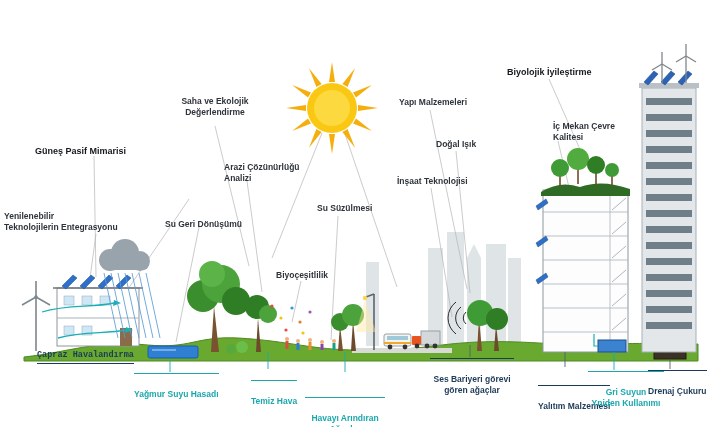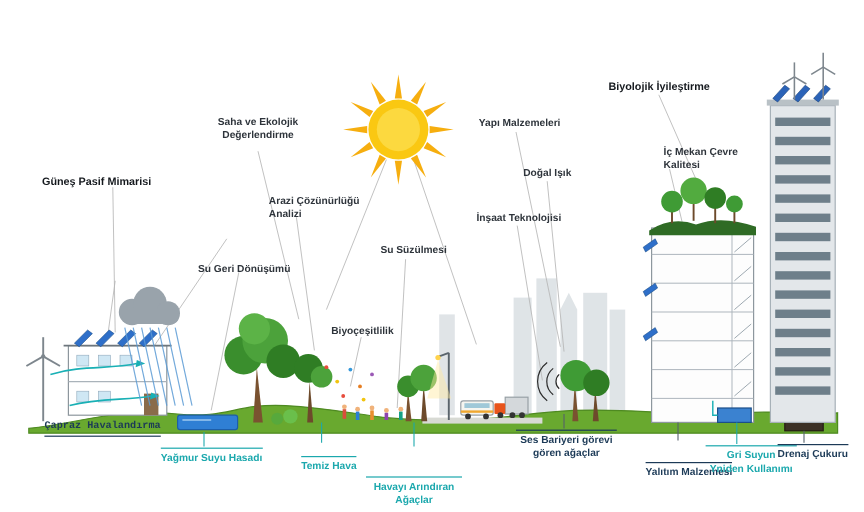--- a/index.html
+++ b/index.html
@@ -5,21 +5,21 @@
   html,body{margin:0;padding:0;background:#fff;}
   .stage{position:relative;width:720px;height:427px;background:#ffffff;overflow:hidden;
          font-family:"Liberation Sans",sans-serif;}
   .art{position:absolute;left:0;top:0;}
   .lbl{position:absolute;font:700 8.5px/1.3 "Liberation Sans",sans-serif;color:#2e343b;
        white-space:pre-line;letter-spacing:0;}
   .big{font-size:9px;color:#14181d;}
   .teal{color:#1ba8ad;}
   .navy{color:#1c3a57;}
   .ctr{text-align:center;}
-  .ul-above{border-top:1px solid currentColor;padding-top:2px;}
+  .ul-above{border-top:1px solid currentColor;padding-top:15px;}
   .ul-below{border-bottom:1px solid currentColor;padding-bottom:2px;font-family:Liberation Mono, monospace;}
 </style>
 </head>
 <body>
 
 <div class="stage">
 
 <svg class="art" width="720" height="427" viewBox="0 0 720 427">
 
   <g fill="#c6ced4" opacity="0.55">
@@ -297,20 +297,22 @@
     <line x1="268" y1="352" x2="268" y2="369" stroke="#1ba8ad"></line>
     <line x1="345" y1="352" x2="345" y2="372" stroke="#1ba8ad"></line>
     <line x1="470" y1="345" x2="470" y2="357" stroke="#55606a"></line>
     <line x1="565" y1="352" x2="565" y2="367" stroke="#55606a"></line>
     <line x1="614" y1="352" x2="614" y2="370" stroke="#1ba8ad"></line>
     <line x1="670" y1="359" x2="670" y2="369" stroke="#55606a"></line>
   </g>
 </svg>
 
   <div class="lbl big" style="left:35px;top:146px;">Güneş Pasif Mimarisi</div>
+  <div class="lbl" style="left:4px;top:211px;">Yenilenebilir
+Teknolojilerin Entegrasyonu</div>
   <div class="lbl" style="left:165px;top:219px;">Su Geri Dönüşümü</div>
   <div class="lbl ctr" style="left:160px;top:96px;width:110px;">Saha ve Ekolojik
 Değerlendirme</div>
   <div class="lbl" style="left:224px;top:162px;">Arazi Çözünürlüğü
 Analizi</div>
   <div class="lbl" style="left:317px;top:203px;">Su Süzülmesi</div>
   <div class="lbl" style="left:276px;top:270px;">Biyoçeşitlilik</div>
   <div class="lbl" style="left:399px;top:97px;">Yapı Malzemeleri</div>
   <div class="lbl" style="left:436px;top:139px;">Doğal Işık</div>
   <div class="lbl" style="left:397px;top:176px;">İnşaat Teknolojisi</div>

